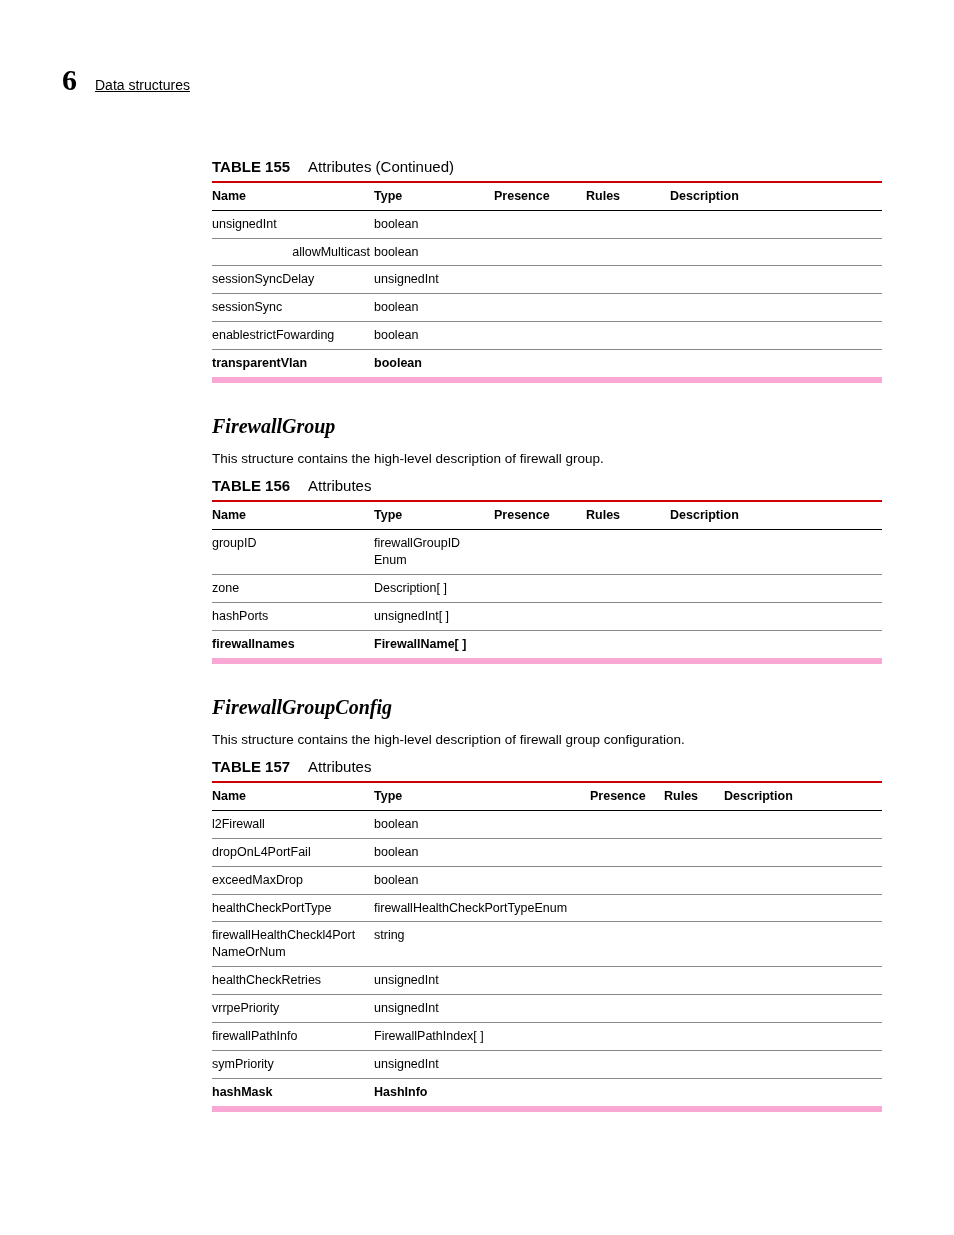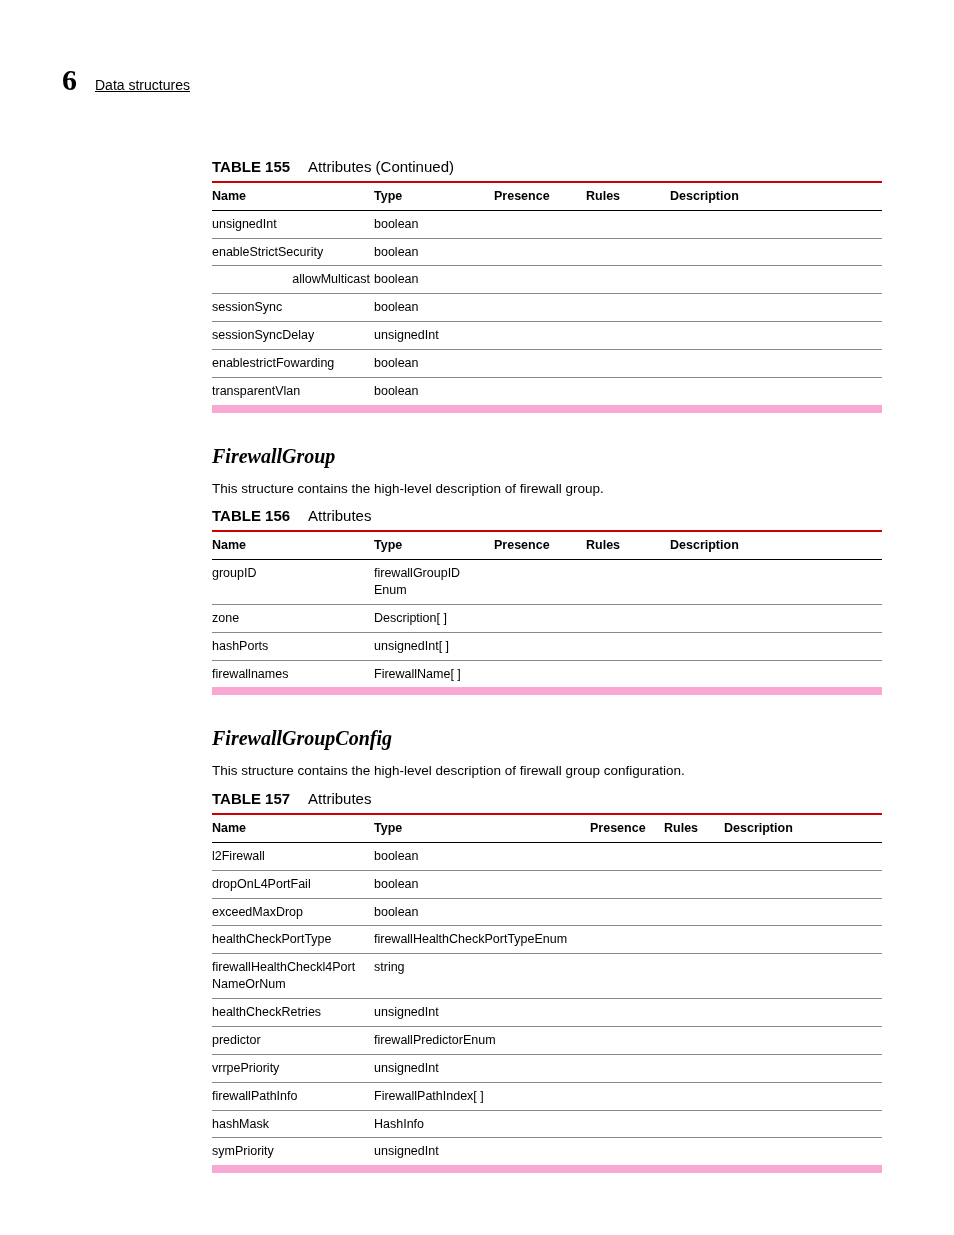--- a/index.html
+++ b/index.html
@@ -53,21 +53,22 @@
     border-top: 2px solid #c00;
     border-bottom: 1px solid #000;
     padding: 5px 4px 5px 0;
   }
   tbody td {
     border-bottom: 1px solid #888;
     padding: 5px 4px 5px 0;
     vertical-align: top;
   }
   tbody tr:last-child td {
-    border-bottom: 8px solid #f9a8d4;
+    border-bottom: 6px solid #f9a8d4;
+    font-weight: bold;
   }
   .link {
     color: #0044cc;
   }
   .section-heading {
     font-family: Georgia, 'Times New Roman', serif;
     font-style: italic;
     font-weight: bold;
     font-size: 20px;
     margin-top: 30px;
@@ -122,43 +123,36 @@
     </thead>
     <tbody id="tbody-155">
         <tr>
           <td style="white-space: pre-line;">unsignedInt</td>
           <td style="white-space: pre-line;">boolean</td>
           <td></td>
           <td></td>
           <td></td>
         </tr>
         <tr>
-          <td style="white-space: pre-line;">enableStrictSecurity</td>
-          <td style="white-space: pre-line;">boolean</td>
-          <td></td>
-          <td></td>
-          <td></td>
-        </tr>
-        <tr>
           <td style="white-space: pre-line; text-align: right;">allowMulticast</td>
           <td style="white-space: pre-line;">boolean</td>
           <td></td>
           <td></td>
           <td></td>
         </tr>
         <tr>
+          <td style="white-space: pre-line;">sessionSyncDelay</td>
+          <td style="white-space: pre-line;">unsignedInt</td>
+          <td></td>
+          <td></td>
+          <td></td>
+        </tr>
+        <tr>
           <td style="white-space: pre-line;">sessionSync</td>
           <td style="white-space: pre-line;">boolean</td>
-          <td></td>
-          <td></td>
-          <td></td>
-        </tr>
-        <tr>
-          <td style="white-space: pre-line;">sessionSyncDelay</td>
-          <td style="white-space: pre-line;">unsignedInt</td>
           <td></td>
           <td></td>
           <td></td>
         </tr>
         <tr>
           <td style="white-space: pre-line;">enablestrictFowarding</td>
           <td style="white-space: pre-line;">boolean</td>
           <td></td>
           <td></td>
           <td></td>
@@ -290,50 +284,43 @@
           <td></td>
         </tr>
         <tr>
           <td style="white-space: pre-line;">healthCheckRetries</td>
           <td style="white-space: pre-line;">unsignedInt</td>
           <td></td>
           <td></td>
           <td></td>
         </tr>
         <tr>
-          <td style="white-space: pre-line;">predictor</td>
-          <td style="white-space: pre-line;">firewallPredictorEnum</td>
-          <td></td>
-          <td></td>
-          <td></td>
-        </tr>
-        <tr>
           <td style="white-space: pre-line;">vrrpePriority</td>
           <td style="white-space: pre-line;">unsignedInt</td>
           <td></td>
           <td></td>
           <td></td>
         </tr>
         <tr>
           <td style="white-space: pre-line;">firewallPathInfo</td>
           <td style="white-space: pre-line;">FirewallPathIndex[ ]</td>
           <td></td>
           <td></td>
           <td></td>
         </tr>
         <tr>
+          <td style="white-space: pre-line;">symPriority</td>
+          <td style="white-space: pre-line;">unsignedInt</td>
+          <td></td>
+          <td></td>
+          <td></td>
+        </tr>
+        <tr>
           <td style="white-space: pre-line;">hashMask</td>
           <td style="white-space: pre-line;">HashInfo</td>
           <td></td>
           <td></td>
           <td></td>
         </tr>
-        <tr>
-          <td style="white-space: pre-line;">symPriority</td>
-          <td style="white-space: pre-line;">unsignedInt</td>
-          <td></td>
-          <td></td>
-          <td></td>
-        </tr>
       </tbody>
   </table>
 
 </div>
 
 </body></html>

